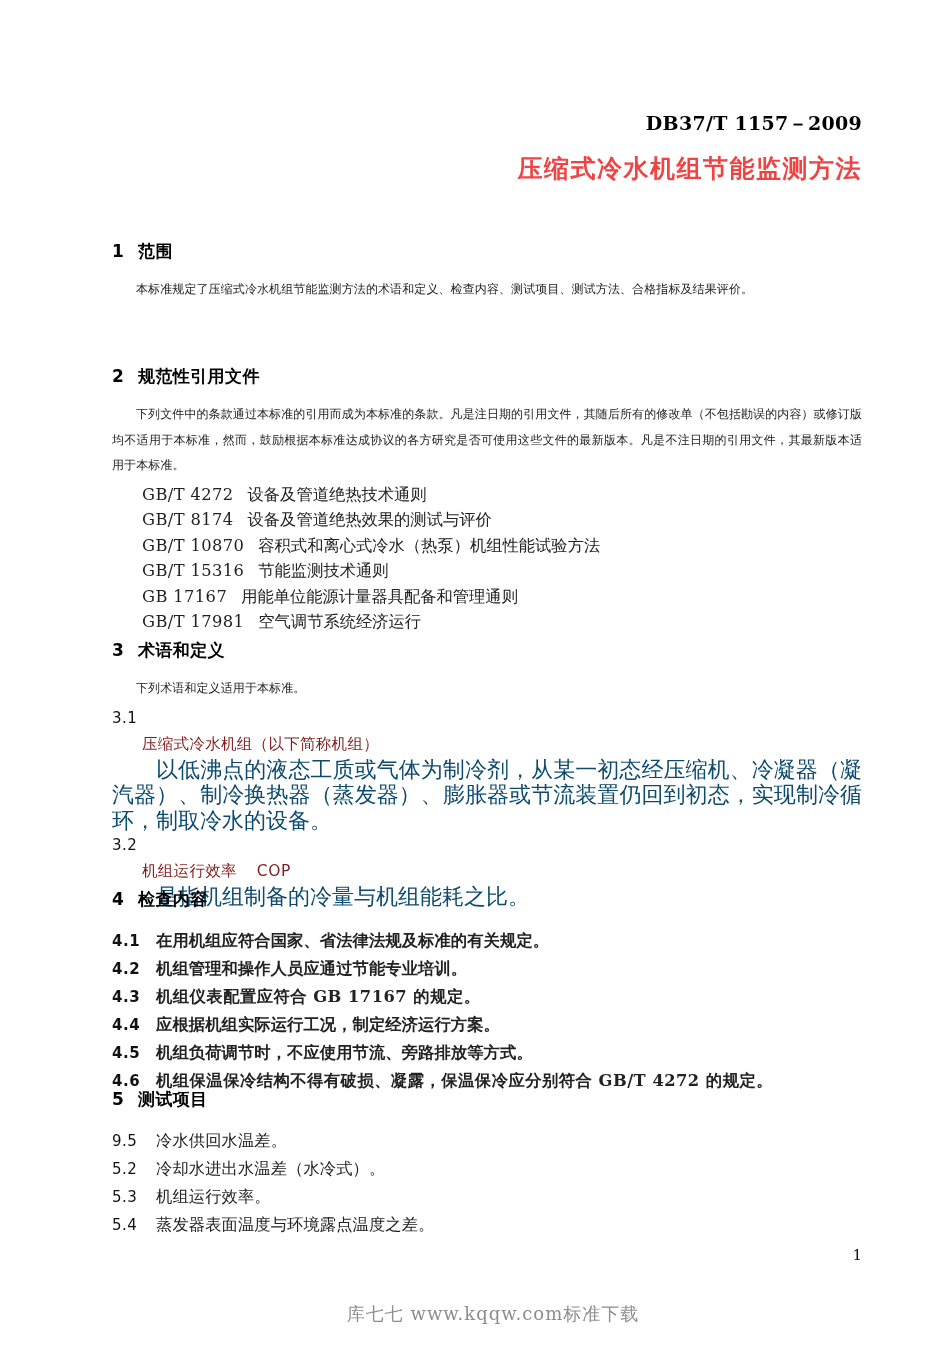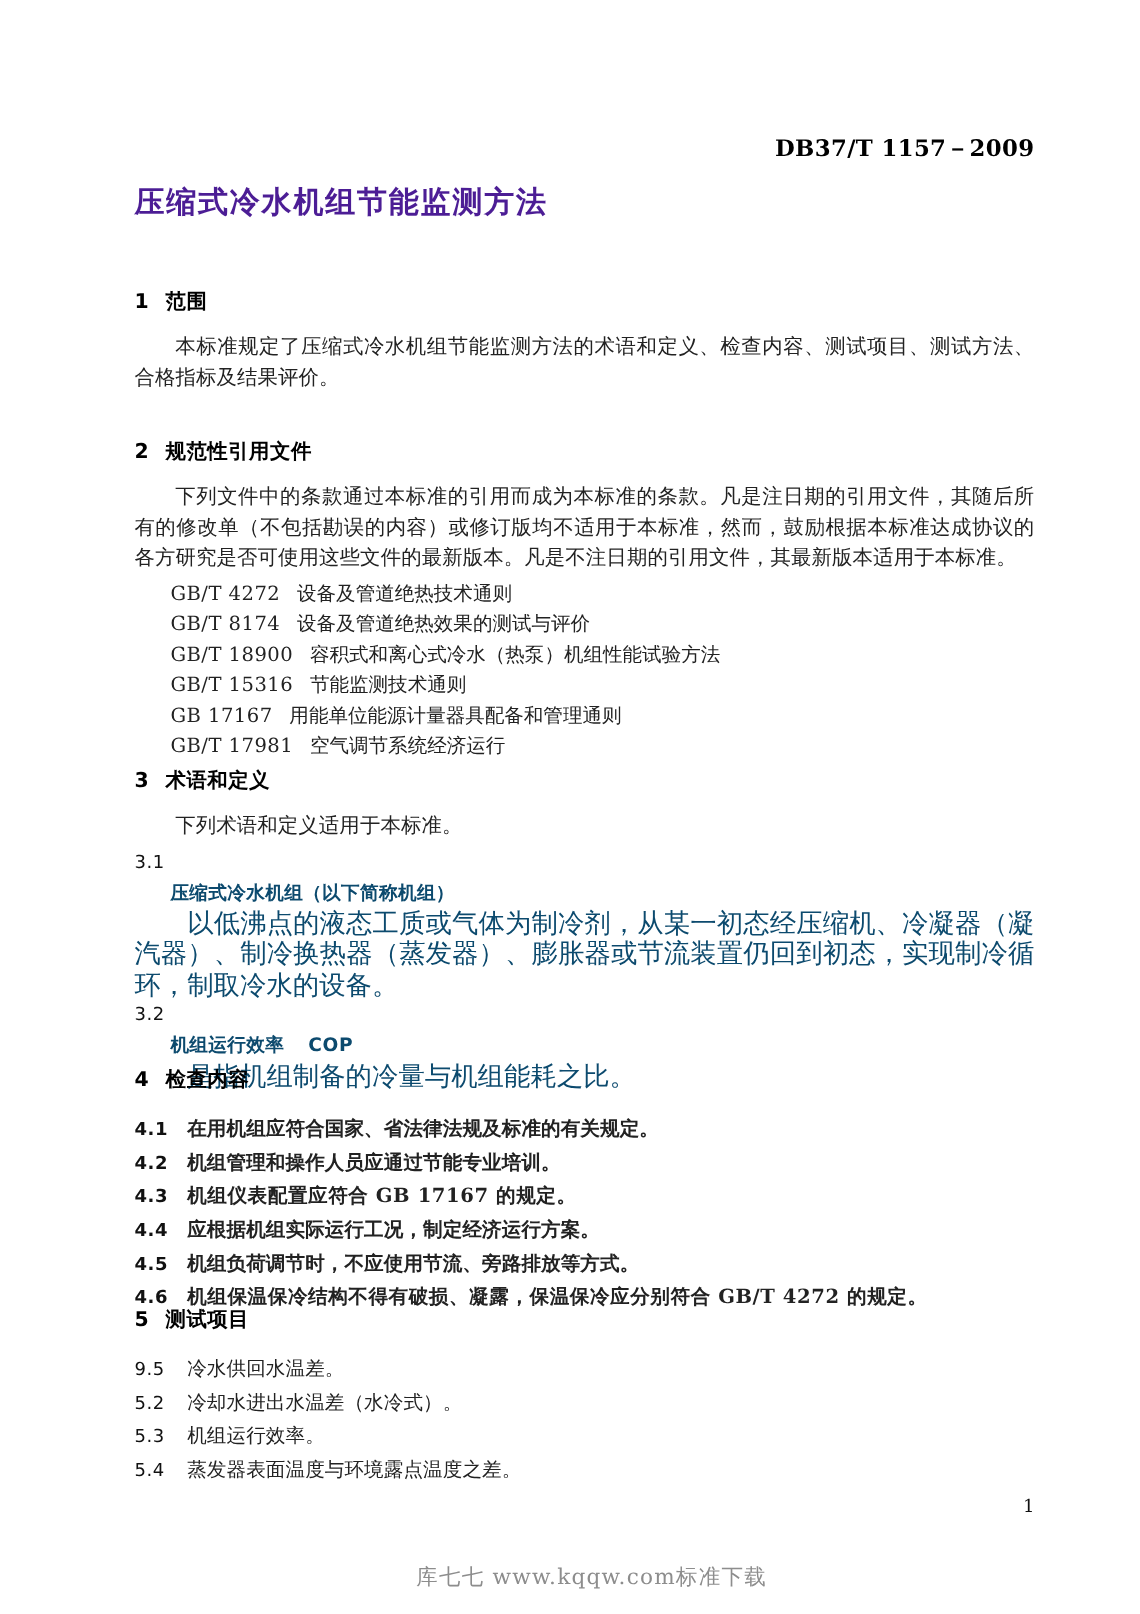--- a/index.html
+++ b/index.html
@@ -45,45 +45,45 @@
     font-size: 19px;
     letter-spacing: 0.3px;
     color: #000;
   }
 
   .doc-title {
     position: absolute;
     left: 112px;
     top: 152px;
     width: 750px;
-    text-align: left;
+    text-align: right;
     font-family: "DejaVu Sans", "Liberation Sans", sans-serif;
     font-weight: bold;
     font-size: 25px;
     letter-spacing: 1.5px;
-    color: #4c1d95;
+    color: #ef4444;
   }
 
   
   .sec-head {
     font-family: "DejaVu Sans", "Liberation Sans", sans-serif;
     font-weight: bold;
     font-size: 17px;
     color: #000;
     letter-spacing: 0.4px;
     white-space: nowrap;
   }
   .sec-head .num {
     display: inline-block;
     min-width: 26px;
   }
 
   .para {
     font-family: "DejaVu Serif", "Liberation Serif", serif;
-    font-size: 17px;
+    font-size: 12px;
     line-height: 25.5px;
     text-align: justify;
     text-justify: inter-ideograph;
     color: #222;
     letter-spacing: 0.1px;
   }
   .para.indent { text-indent: 2em; }
 
   .ref-item {
     font-family: "DejaVu Serif", "Liberation Serif", serif;
@@ -102,23 +102,23 @@
   .clause-num {
     font-family: "DejaVu Sans", "Liberation Sans", sans-serif;
     font-size: 15px;
     color: #111;
     line-height: 25px;
     letter-spacing: 0.5px;
   }
 
   .term {
     font-family: "DejaVu Sans", "Liberation Sans", sans-serif;
-    font-weight: bold;
+    font-weight: normal;
     font-size: 15.5px;
-    color: #0c4a6e;
+    color: #7f1d1d;
     margin-left: 30px;
     line-height: 26px;
     letter-spacing: 0.3px;
     white-space: nowrap;
   }
   .term .en { letter-spacing: 0.6px; }
 
   .term-def {
     font-family: Liberation Sans, sans-serif;
     font-size: 22px;
@@ -194,21 +194,21 @@
     <div class="para indent" style="margin-top:14px;">下列文件中的条款通过本标准的引用而成为本标准的条款。凡是注日期的引用文件，其随后所有的修改单（不包括勘误的内容）或修订版均不适用于本标准，然而，鼓励根据本标准达成协议的各方研究是否可使用这些文件的最新版本。凡是不注日期的引用文件，其最新版本适用于本标准。</div>
 
     <div style="margin-top:3px;">
       <div class="ref-item">
         <span class="code">GB/T 4272</span><span class="gap"></span><span>设备及管道绝热技术通则</span>
       </div>
       <div class="ref-item">
         <span class="code">GB/T 8174</span><span class="gap"></span><span>设备及管道绝热效果的测试与评价</span>
       </div>
       <div class="ref-item">
-        <span class="code">GB/T 18900</span><span class="gap"></span><span>容积式和离心式冷水（热泵）机组性能试验方法</span>
+        <span class="code">GB/T 10870</span><span class="gap"></span><span>容积式和离心式冷水（热泵）机组性能试验方法</span>
       </div>
       <div class="ref-item">
         <span class="code">GB/T 15316</span><span class="gap"></span><span>节能监测技术通则</span>
       </div>
       <div class="ref-item">
         <span class="code">GB 17167</span><span class="gap"></span><span>用能单位能源计量器具配备和管理通则</span>
       </div>
       <div class="ref-item">
         <span class="code">GB/T 17981</span><span class="gap"></span><span>空气调节系统经济运行</span>
       </div>

